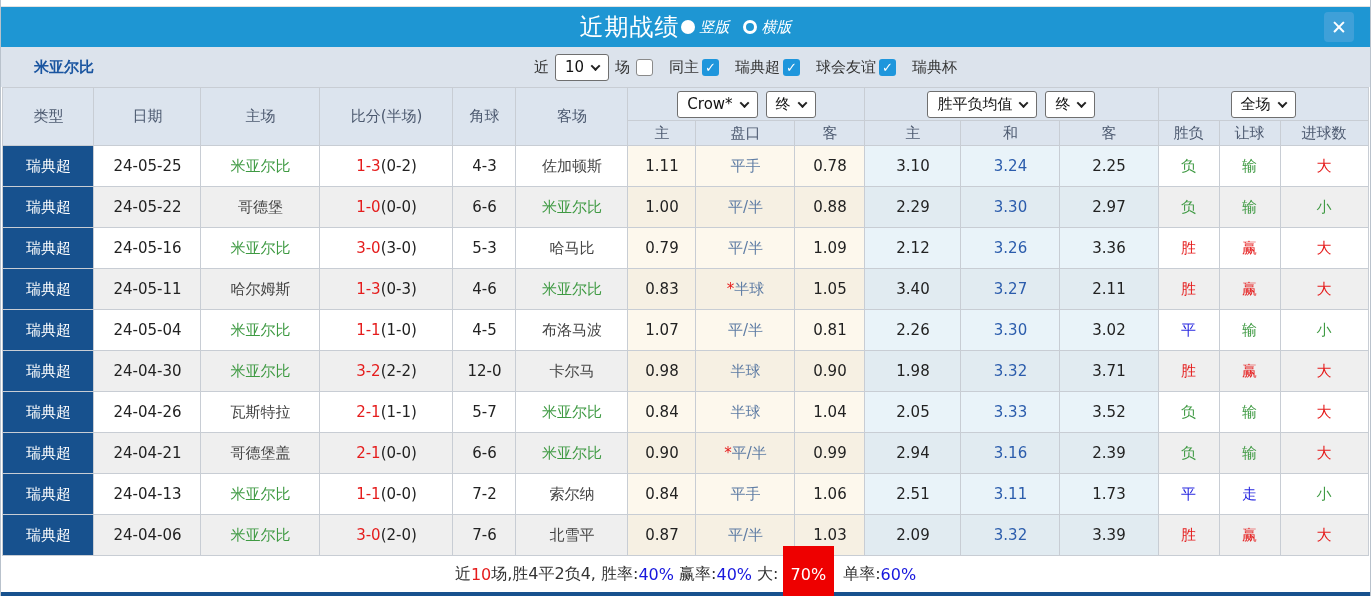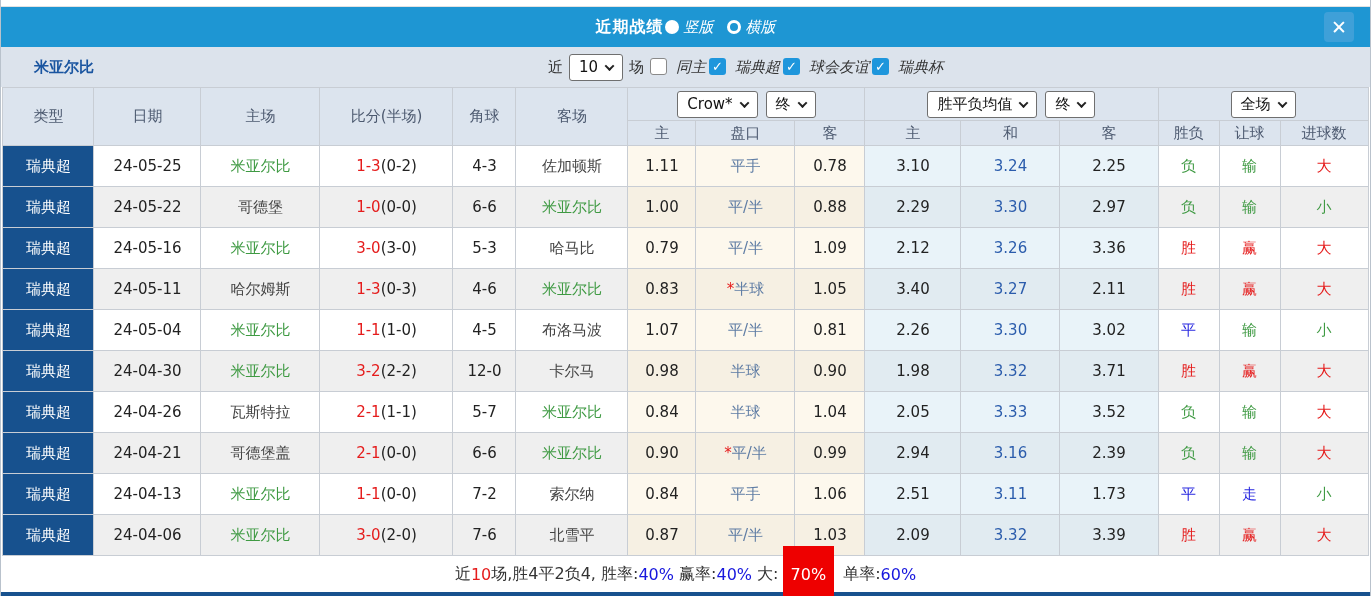--- a/index.html
+++ b/index.html
@@ -5,21 +5,21 @@
   * { box-sizing: border-box; }
   html,body { margin:0; padding:0; background:#fff; }
   body { font-family:"DejaVu Sans","Liberation Sans",sans-serif; }
   .app { width:1371px; height:596px; position:relative; background:#fff;
          border-left:1px solid #b9c2cc; border-right:1px solid #b9c2cc; overflow:hidden; }
   .topstrip { height:7px; background:#fff; border-bottom:1px solid #e2e2e2; }
 
   
   .titlebar { height:40px; background:#1e96d3; color:#fff; display:flex;
               align-items:center; justify-content:center; position:relative; }
-  .panel-title { font-size:16px; font-weight:bold; letter-spacing:1px; }
+  .panel-title { font-size:24px; font-weight:normal; letter-spacing:1px; }
   .radio-group { display:flex; align-items:center; margin-left:1px; gap:13px; font-size:15px;font-style:italic; }
   .radio-group label { display:inline-flex; align-items:center; gap:5px; cursor:pointer; }
   .rdot { display:inline-block; border-radius:50%; }
   .rdot.sel { width:14px; height:14px; background:#fff; }
   .rdot.unsel { width:14px; height:14px; background:transparent; border:3.5px solid #fff; }
   .close-btn { position:absolute; right:16px; top:5px; width:30px; height:30px;
                background:#3fa0d8; border-radius:4px; display:flex; align-items:center;
                justify-content:center; cursor:pointer; }
   .close-btn span { color:#fff; font-size:19px; font-weight:bold; line-height:1; }
 
@@ -27,21 +27,21 @@
   .filterbar { height:40px; background:#dce3ec; position:relative; display:flex;
                align-items:center; font-size:15px; color:#333; }
   .team-name { position:absolute; left:33px; color:#1a55a0; font-weight:bold; font-size:15px; }
   .controls { margin:0 auto; display:flex; align-items:center; gap:6px; transform:translateX(60px); }
   .selbox { display:inline-flex; align-items:center; justify-content:center; gap:8px;
             background:#fff; border:1px solid #6f6f6f; border-radius:3px; height:27px;
             padding:0 9px; font-size:15px; color:#111; cursor:pointer; white-space:nowrap; }
   .chev { width:7px; height:7px; border-right:2px solid #222; border-bottom:2px solid #222;
           transform:rotate(45deg) translate(-1px,-1px); display:inline-block; }
   .cbgroup { display:flex; align-items:center; gap:3px; }
-  .cbgroup label { display:inline-flex; gap:9px; cursor:pointer;font-style:italic; }
+  .cbgroup label { display:inline-flex; align-items:center; gap:16px; cursor:pointer; }
   .cb { width:17px; height:17px; border-radius:3px; display:inline-flex; align-items:center;
         justify-content:center; font-size:13px; font-weight:bold; }
   .cb.on  { background:#1e96dc; color:#fff; }
   .cb.off { background:#fff; border:1px solid #8a8a8a; }
 
   
   table { border-collapse:collapse; table-layout:fixed; width:1202px; margin:0 auto; }
   th,td { border:1px solid #c8cdd4; text-align:center; padding:0; overflow:hidden;
           white-space:nowrap; font-size:15px; }
   thead th { background:#dce4ee; color:#4d5a70; font-weight:normal; }

